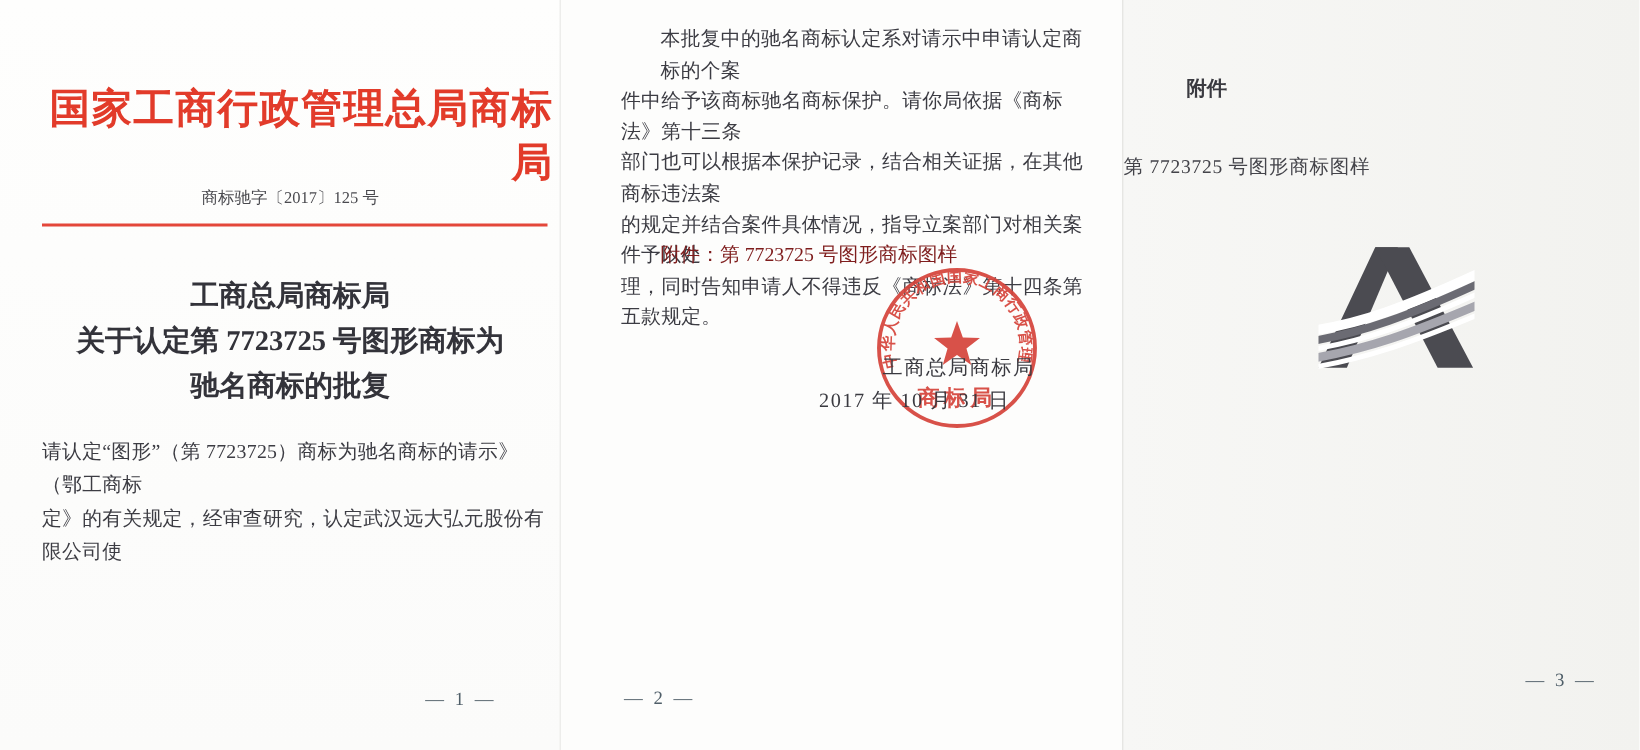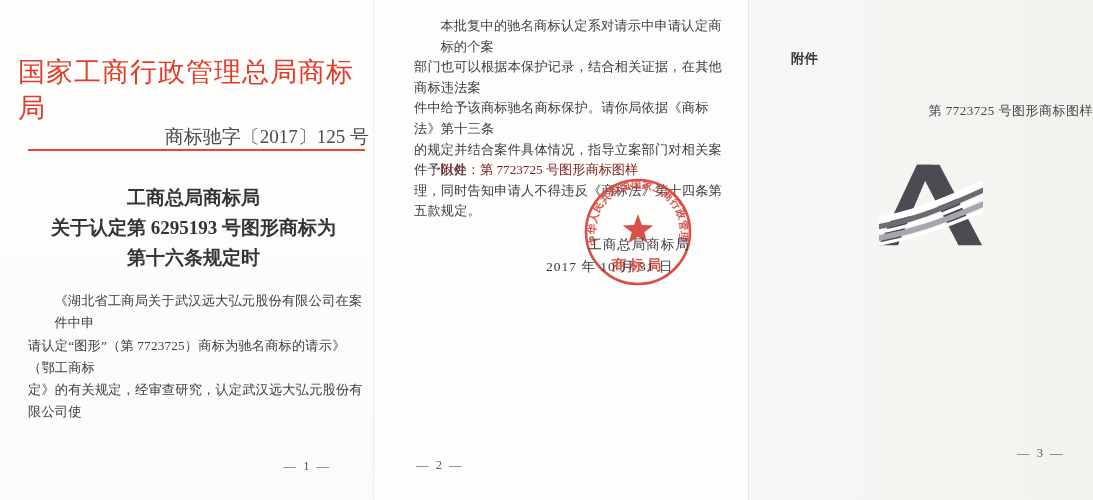--- a/index.html
+++ b/index.html
@@ -12,24 +12,24 @@
   }
   .page { position:absolute; top:0; height:500px; }
   #page1 { left:0; width:373px; background:linear-gradient(180deg,#fefefd,#fbfbfa); }
   #page2 { left:373px; width:375px; border-left:1px solid #ededeb; background:#fdfdfc; }
   #page3 { left:748px; width:345px; border-left:1px solid #e6e6e3;
            background:linear-gradient(90deg,#f7f7f5,#f2f2ef); }
 
   .abs { position:absolute; }
 
   
-  .agency   { top:54px; left:18px; right:4px; text-align:left;
-              font-size:27px; font-weight:normal; color:#e23b2a; letter-spacing:1px; }
-  .docno    { top:124px; left:18px; right:4px; text-align:right;
-              font-size:19px; color:#4a4a4f; }
+  .agency   { top:54px; left:18px; right:4px; text-align:right;
+              font-size:27px; font-weight:bold; color:#e23b2a; letter-spacing:1px; }
+  .docno    { top:124px; left:18px; right:4px; text-align:center;
+              font-size:11px; color:#4a4a4f; }
   .red-rule { top:149px; left:28px; right:8px; height:2px; background:#e4473a; }
   .doc-title{ top:183px; left:18px; right:4px; text-align:center;
               font-size:19px; font-weight:bold; color:#33333a; line-height:30px; }
   .body-text{ font-size:13.2px; line-height:22.3px; color:#3c3c43; letter-spacing:.2px; }
   .body1    { top:290px; left:28px; right:9px; }
   .indent   { padding-left:2em; }
   .pageno   { font-size:12.5px; color:#4f5e68; letter-spacing:2px; }
   .pn1      { top:459px; right:42px; }
 
   
@@ -37,51 +37,50 @@
   .attach2  { top:161px; left:40px; font-size:13.2px; padding-left:2em; color:#7f1d1d; }
   .seal-box { top:174px; left:206px; width:116px; height:116px; opacity:.93; }
   .signer   { top:236px; left:180px; width:170px; text-align:center;
               font-size:13.5px; color:#3a3a40; letter-spacing:1px; }
   .sign-date{ top:258px; left:172px; width:186px; text-align:left;
               font-size:13.5px; color:#3a3a40; letter-spacing:1px; }
   .pn2      { top:458px; left:42px; }
 
   
   .attach3  { top:50px; left:42px; font-size:13.5px; font-weight:bold; color:#3a3a40; }
-  .caption3 { top:102px; left:0; right:0; text-align:right; font-size:13px; color:#44444a;
+  .caption3 { top:102px; left:0; right:0; text-align:left; font-size:13px; color:#44444a;
               letter-spacing:.5px; }
   .logo-box { top:163px; left:130px; width:104px; height:84px; }
   .pn3      { top:446px; left:268px; }
 </style>
 </head>
 <body>
 
 <div class="page" id="page1">
   <div class="abs agency">国家工商行政管理总局商标局</div>
   <div class="abs docno">商标驰字〔2017〕125 号</div>
   <div class="abs red-rule"></div>
   <div class="abs doc-title">
     <div>工商总局商标局</div>
-    <div>关于认定第 6295193 号图形商标为</div>
-    <div>第十六条规定时</div>
+    <div>关于认定第 7723725 号图形商标为</div>
+    <div>驰名商标的批复</div>
   </div>
   <div class="abs body1 body-text">
-    <div class="indent">《湖北省工商局关于武汉远大弘元股份有限公司在案件中申</div>
     <div>请认定“图形”（第 7723725）商标为驰名商标的请示》（鄂工商标</div>
     <div>定》的有关规定，经审查研究，认定武汉远大弘元股份有限公司使</div>
 
   </div>
   <div class="abs pageno pn1">— 1 —</div>
 </div>
 
 <div class="page" id="page2">
   <div class="abs body2 body-text">
     <div class="indent">本批复中的驰名商标认定系对请示中申请认定商标的个案</div>
+    <div>件中给予该商标驰名商标保护。请你局依据《商标法》第十三条</div>
     <div>部门也可以根据本保护记录，结合相关证据，在其他商标违法案</div>
-    <div>件中给予该商标驰名商标保护。请你局依据《商标法》第十三条</div>
     <div>的规定并结合案件具体情况，指导立案部门对相关案件予以处</div>
     <div>理，同时告知申请人不得违反《商标法》第十四条第五款规定。</div>
   </div>
   <div class="abs attach2">附件：第 7723725 号图形商标图样</div>
 
   <svg class="abs seal-box" viewBox="0 0 116 116">
     <circle cx="58" cy="58" r="52" fill="none" stroke="#d6453c" stroke-width="2.6"></circle>
     <path id="sealArc" d="M 18.5 72 A 42.5 42.5 0 1 1 97.5 72" fill="none"></path>
     <text font-size="10.2" fill="#d6453c" font-weight="bold" letter-spacing="0.4">
       <textPath href="#sealArc" startOffset="1%">中华人民共和国国家工商行政管理总局</textPath>

